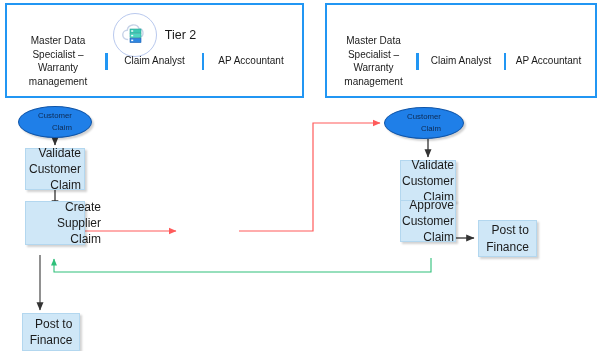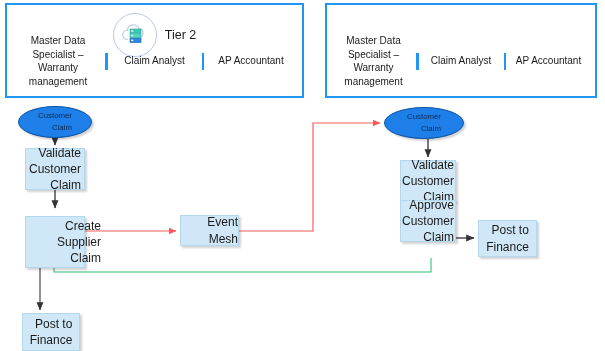--- a/index.html
+++ b/index.html
@@ -106,21 +106,21 @@
     color: #0e2a52;
     font-size: 7.8px;
     line-height: 1.5;
     white-space: pre-line;
     box-shadow: 2px 2px 2px rgba(0,0,0,0.18);
   }
 
   
   #n-cust-claim-l    { left: 18px;  top: 106px; width: 74px;  height: 32px; }
   #n-validate-l      { left: 25px;  top: 148px; width: 60px;  height: 42px; }
-  #n-create-supplier { left: 25px;  top: 216px; width: 60px;  height: 52px; padding-left: 48px; }
+  #n-create-supplier { left: 25px;  top: 201px; width: 60px;  height: 44px; padding-left: 48px; }
   #n-post-finance-l  { left: 22px;  top: 313px; width: 58px;  height: 38px; }
   #n-event-mesh      { left: 180px; top: 215px; width: 59px;  height: 31px; }
   #n-cust-claim-r    { left: 384px; top: 107px; width: 80px;  height: 32px; }
   #n-validate-r      { left: 400px; top: 160px; width: 56px;  height: 42px; }
   #n-approve         { left: 400px; top: 200px; width: 56px;  height: 42px; }
   #n-post-finance-r  { left: 478px; top: 220px; width: 59px;  height: 37px; }
 
   #wires { position: absolute; left: 0; top: 0; width: 605px; height: 351px; }
 </style>
 </head>
@@ -203,21 +203,20 @@
 Customer
 Claim</div>
 
   <div class="node proc" id="n-create-supplier">Create
 Supplier
 Claim</div>
 
   <div class="node proc" id="n-post-finance-l">Post to
 Finance</div>
 
-  <div class="node proc" id="n-event-mesh">Event Mesh</div>
 
   <div class="node term" id="n-cust-claim-r">Customer
 Claim</div>
 
   <div class="node proc" id="n-validate-r">Validate
 Customer
 Claim</div>
 
   <div class="node proc" id="n-approve">Approve
 Customer

